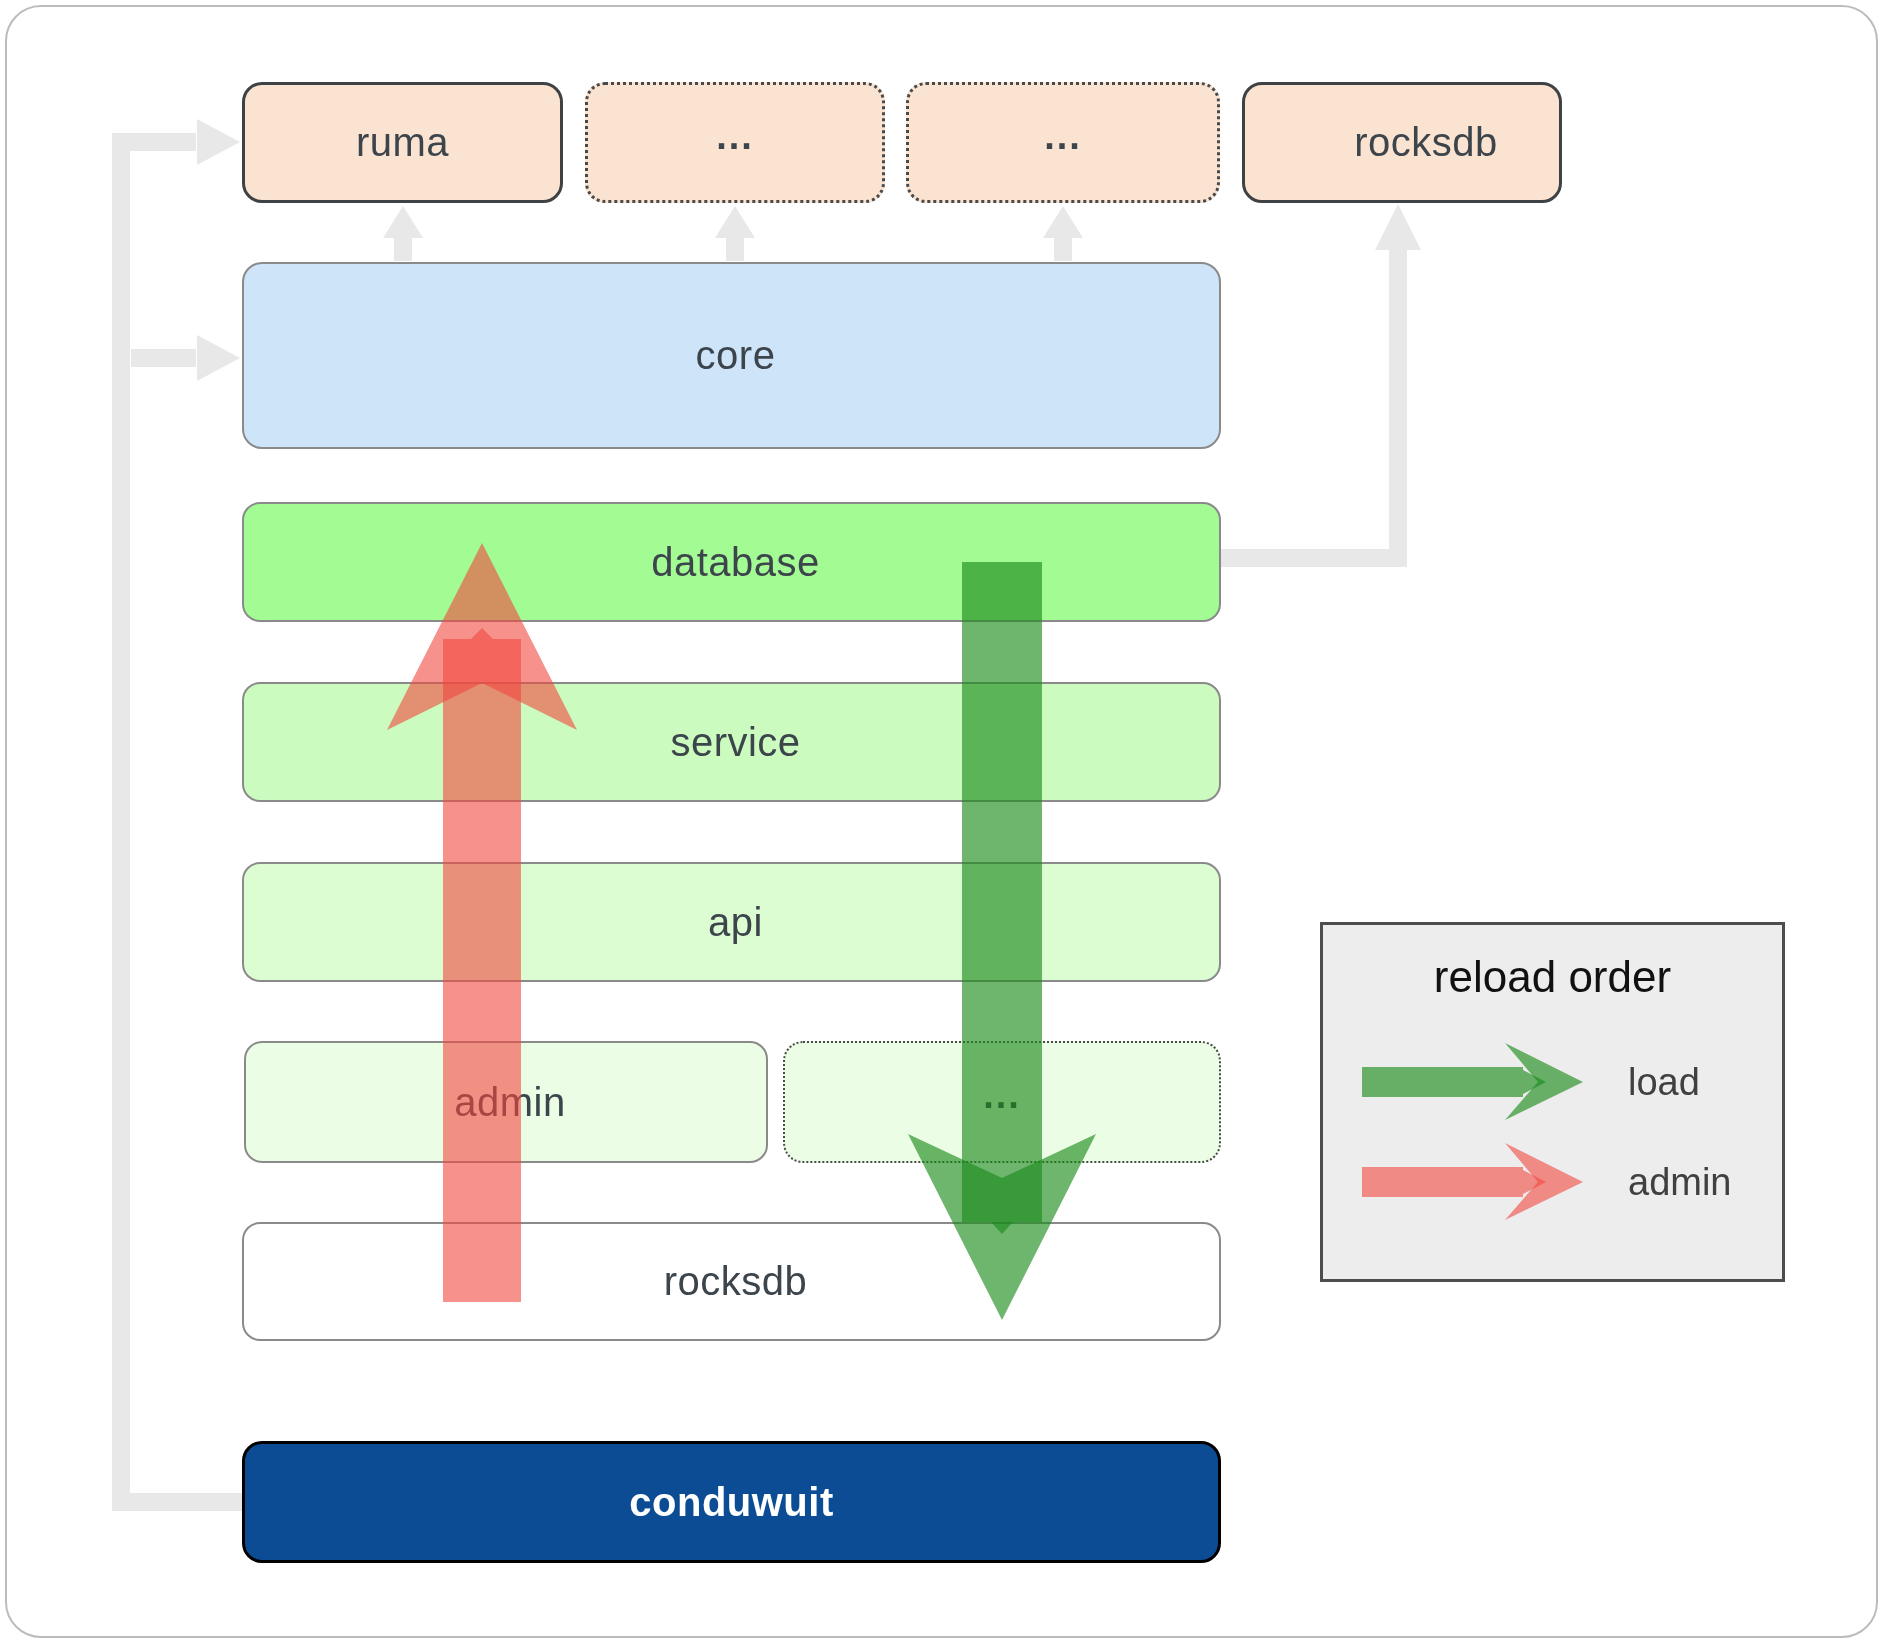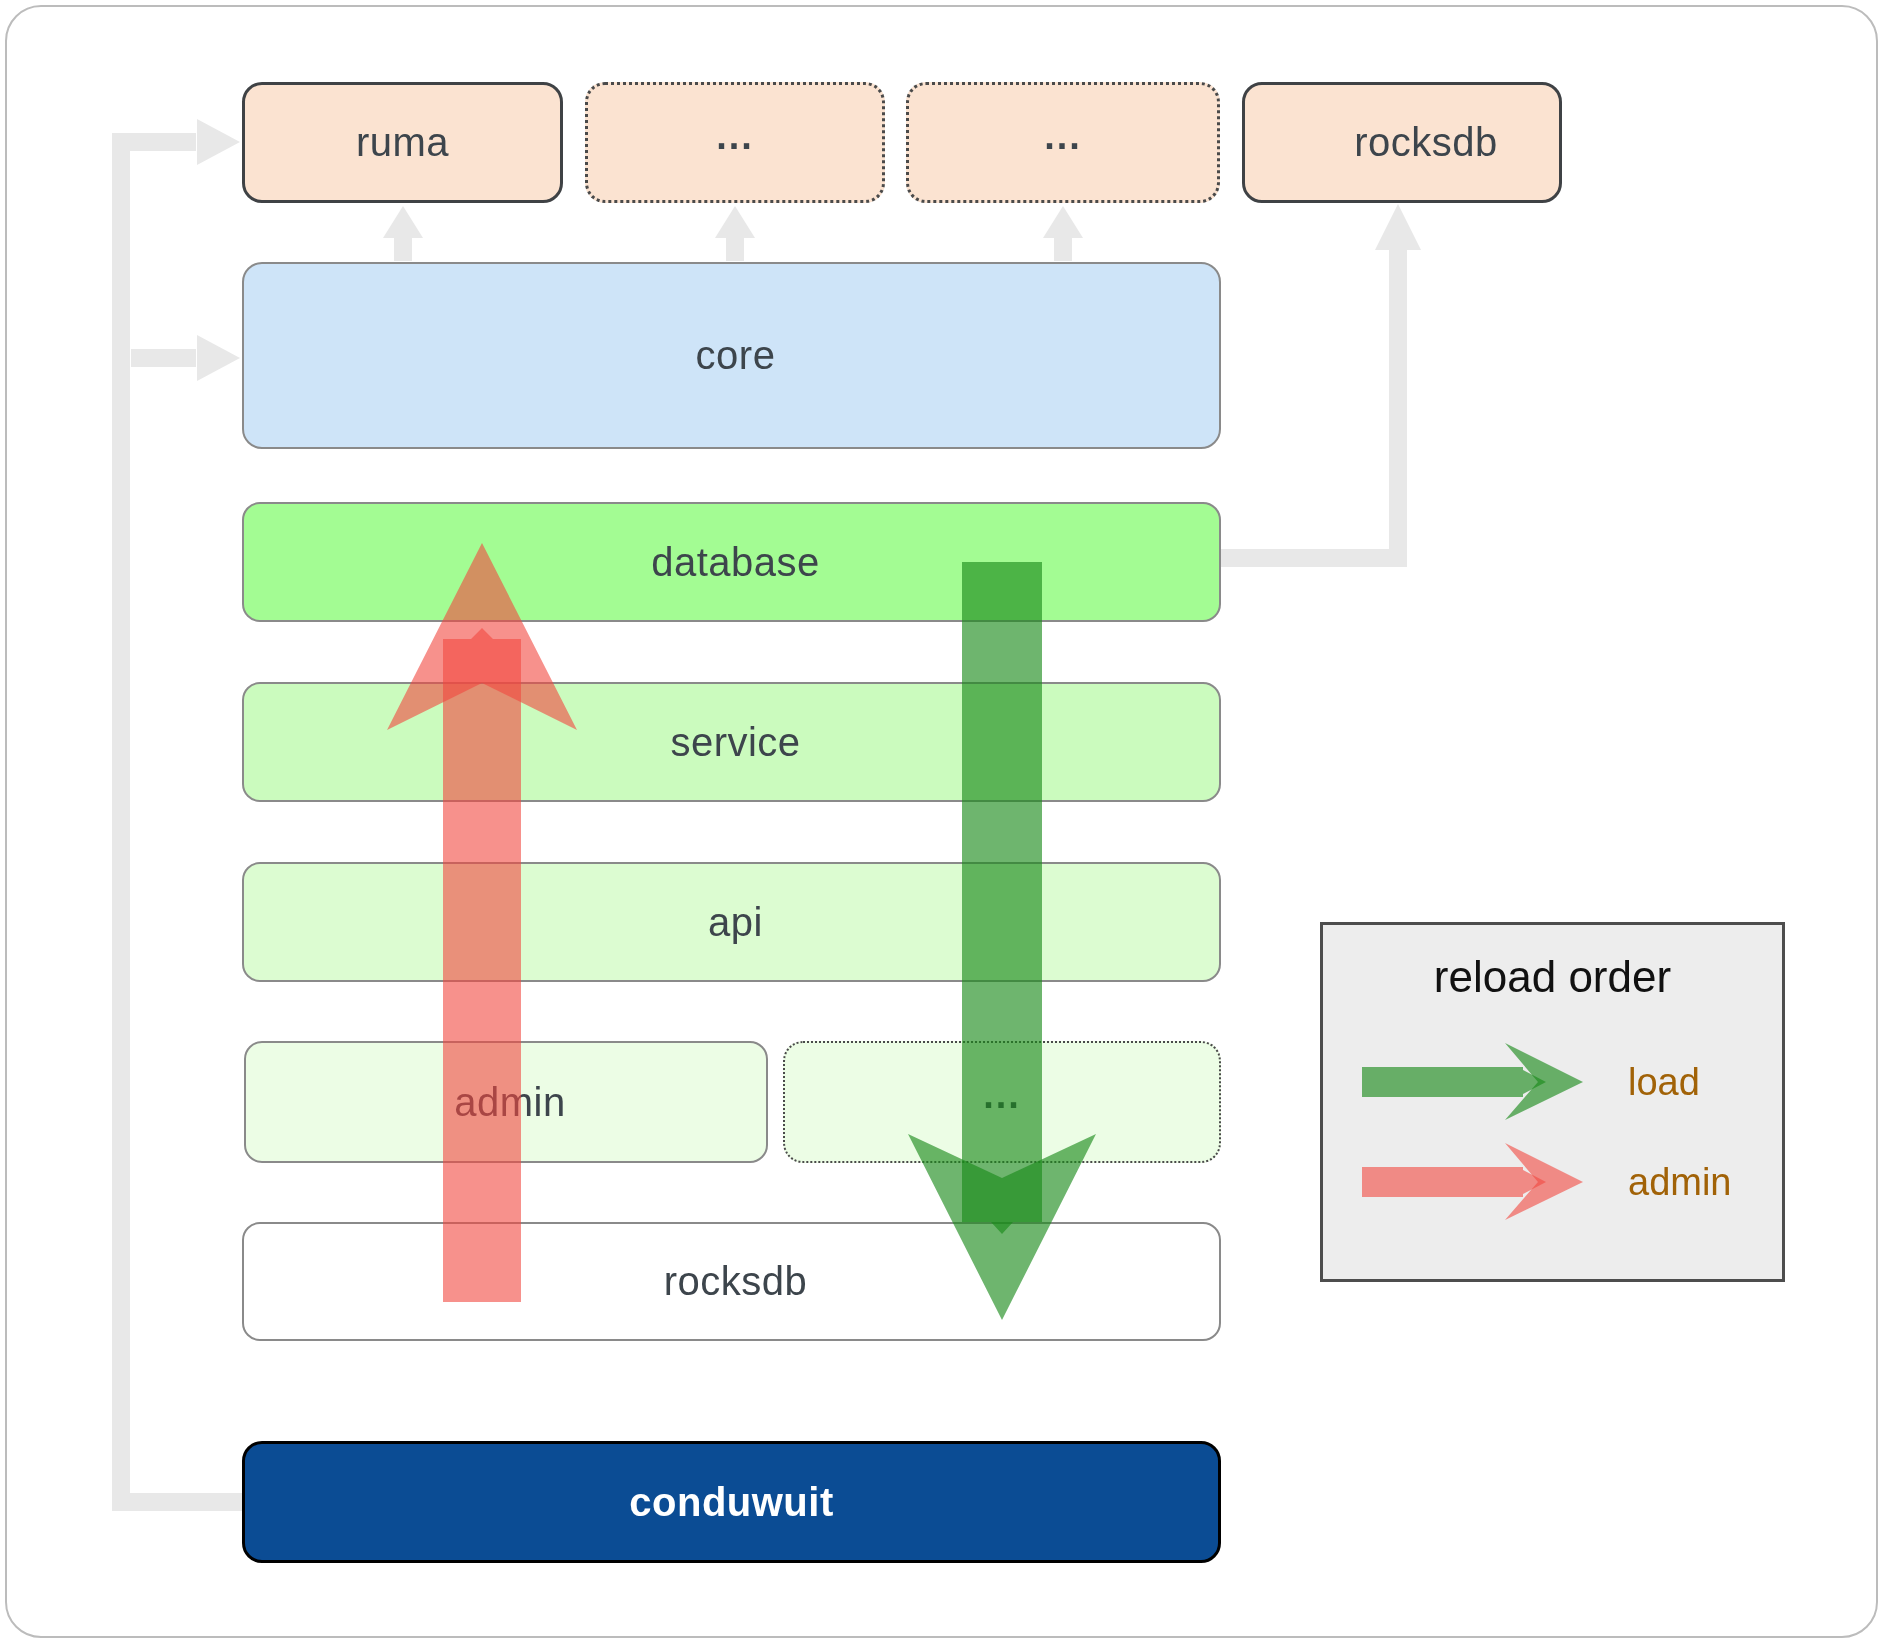--- a/index.html
+++ b/index.html
@@ -37,21 +37,21 @@
   .legend{
     position:absolute; left:1320px; top:922px; width:465px; height:360px;
     box-sizing:border-box; border:3px solid #4D4D4D; background:var(--legend-bg);
     z-index:2;
   }
   .legend-title{
     position:absolute; left:0; right:0; top:30px; text-align:center;
     font-size:48px; color:#111;
   }
   .legend-label{
-    position:absolute; font-size:38px; color:#a16207; z-index:4; line-height:48px;
+    position:absolute; font-size:38px; color:#404040; z-index:4; line-height:48px;
   }
   .legend-label.load{left:1628px; top:1058px;}
   .legend-label.unload{left:1628px; top:1158px;}
 </style>
 </head>
 <body>
 
 <div class="canvas">
   <div class="frame"></div>
 

